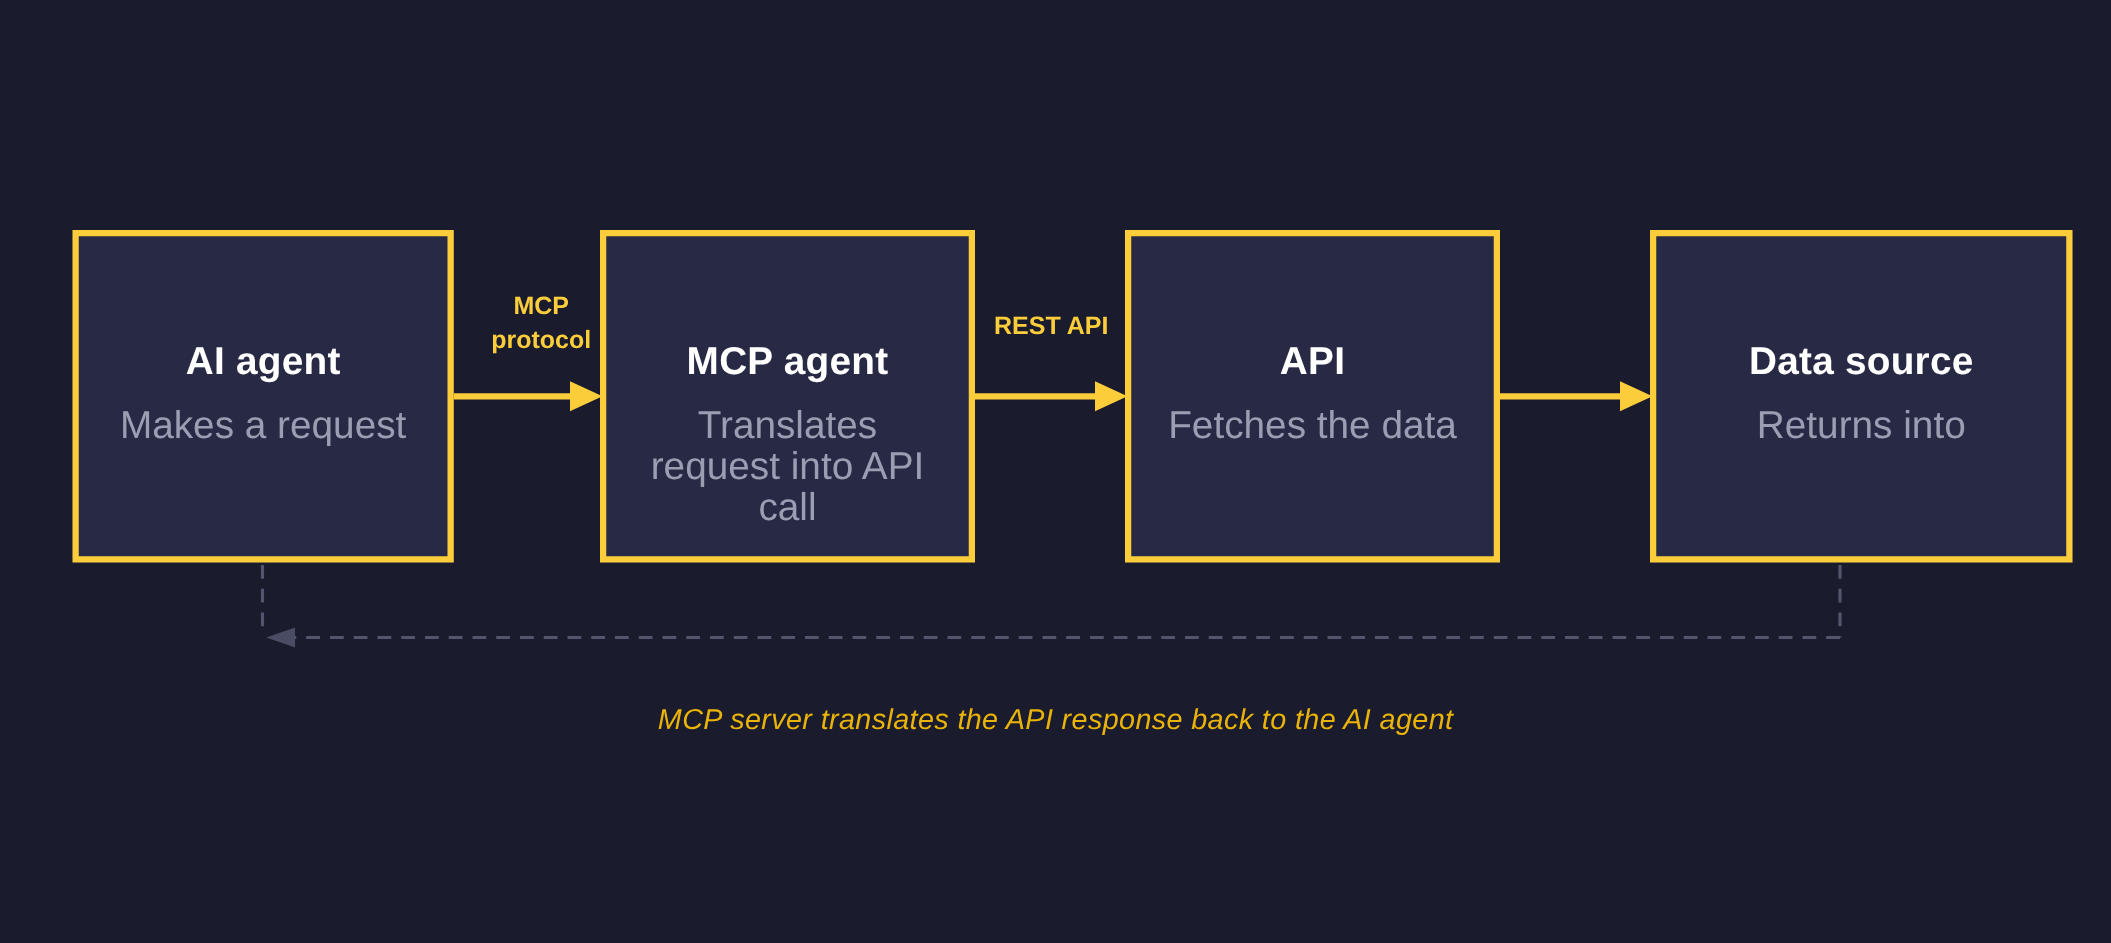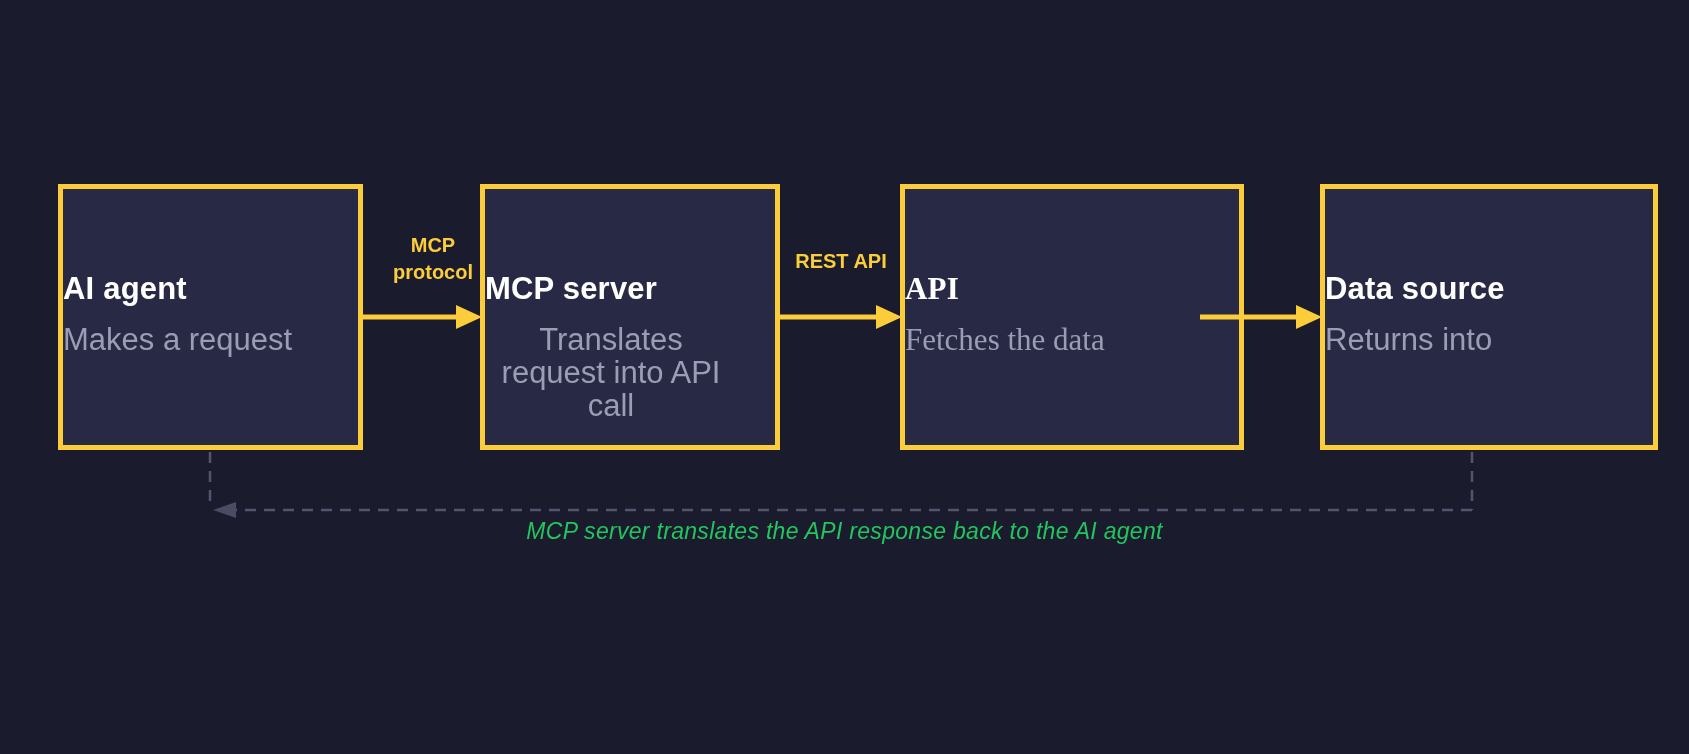--- a/index.html
+++ b/index.html
@@ -17,41 +17,41 @@
   }
   .node {
     position: absolute;
     top: 184px;
     height: 266px;
     background: #282a45;
     border: 5px solid #fbcd3b;
     box-sizing: border-box;
     display: flex;
     flex-direction: column;
-    align-items: flex-start;
+    align-items: center;
     text-align: center;
     padding-top: 80px;
   }
   .node-title {
     color: #ffffff;
     font-size: 31px;
     font-weight: bold;
     line-height: 40px;
     letter-spacing: 0.2px;
   }
   .node-sub {
     margin-top: 14px;
     color: #9b9eb3;
     font-size: 31px;
     line-height: 33px;
     max-width: 252px;
   }
   #node-1 { left: 58px;   width: 305px; }
   #node-2 { left: 480px;  width: 300px; }
-  #node-3 { left: 900px;  width: 344px; font-family: Liberation Serif, serif; }
+  #node-3 { left: 900px;  width: 300px; }
   #node-4 { left: 1320px; width: 338px; }
 
   .connector-layer {
     position: absolute;
     left: 0; top: 0;
     width: 1689px;
     height: 754px;
     pointer-events: none;
   }
   .arrow-label {
@@ -69,41 +69,41 @@
   }
   #arrow-label-2 {
     left: 766px;
     top: 248px;
     width: 150px;
     white-space: nowrap;
   }
   .caption {
     position: absolute;
     left: 0;
-    top: 518px;
+    top: 562px;
     width: 1689px;
     text-align: center;
     font-style: italic;
     font-size: 23px;
-    color: #22c55e;
+    color: #eab308;
     letter-spacing: 0.3px;
   }
 </style>
 </head>
 <body>
 
 <div class="canvas">
 
   <div class="node" id="node-1">
     <div class="node-title">AI agent</div>
     <div class="node-sub">Makes a request</div>
   </div>
 
   <div class="node" id="node-2">
-    <div class="node-title">MCP server</div>
+    <div class="node-title">MCP agent</div>
     <div class="node-sub">Translates request into API call</div>
   </div>
 
   <div class="node" id="node-3">
     <div class="node-title">API</div>
     <div class="node-sub">Fetches the data</div>
   </div>
 
   <div class="node" id="node-4">
     <div class="node-title">Data source</div>

